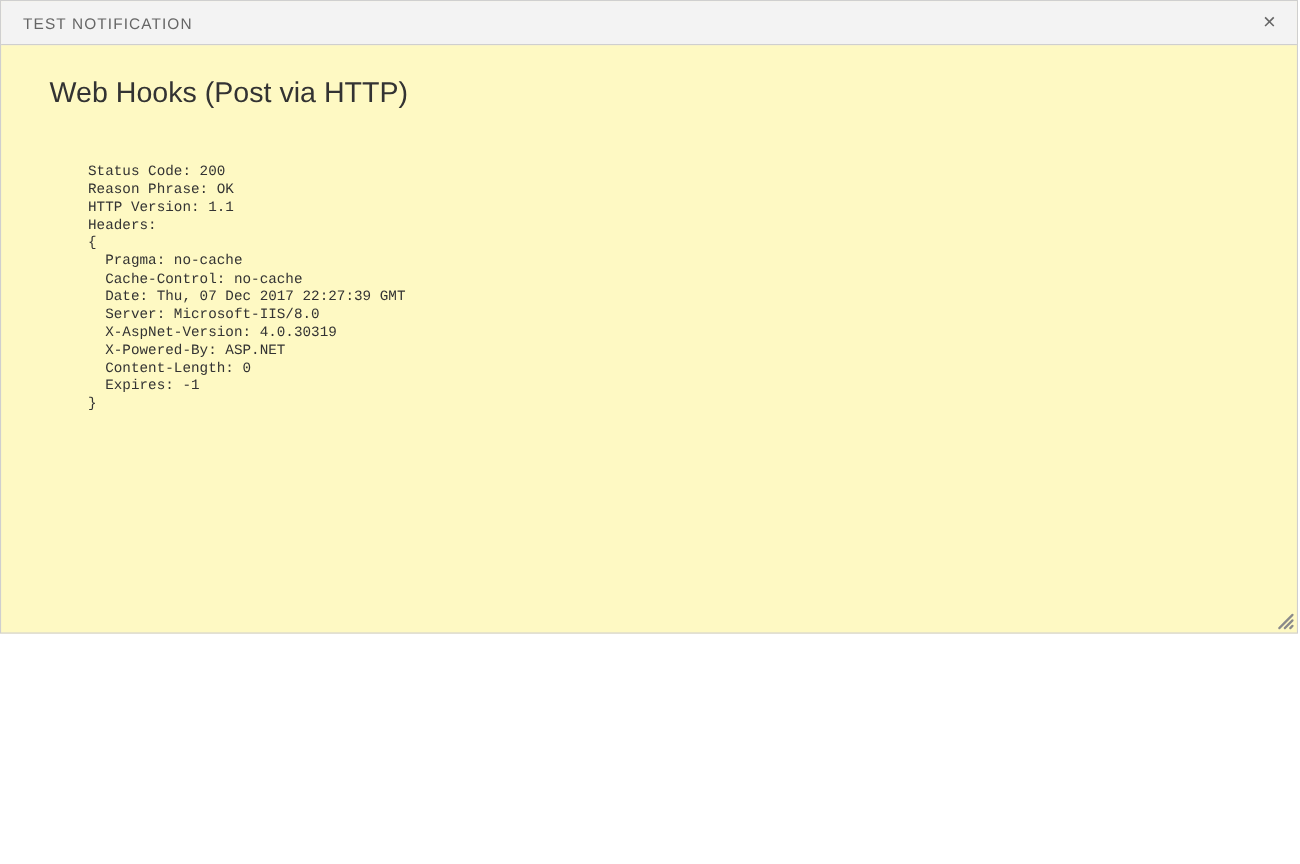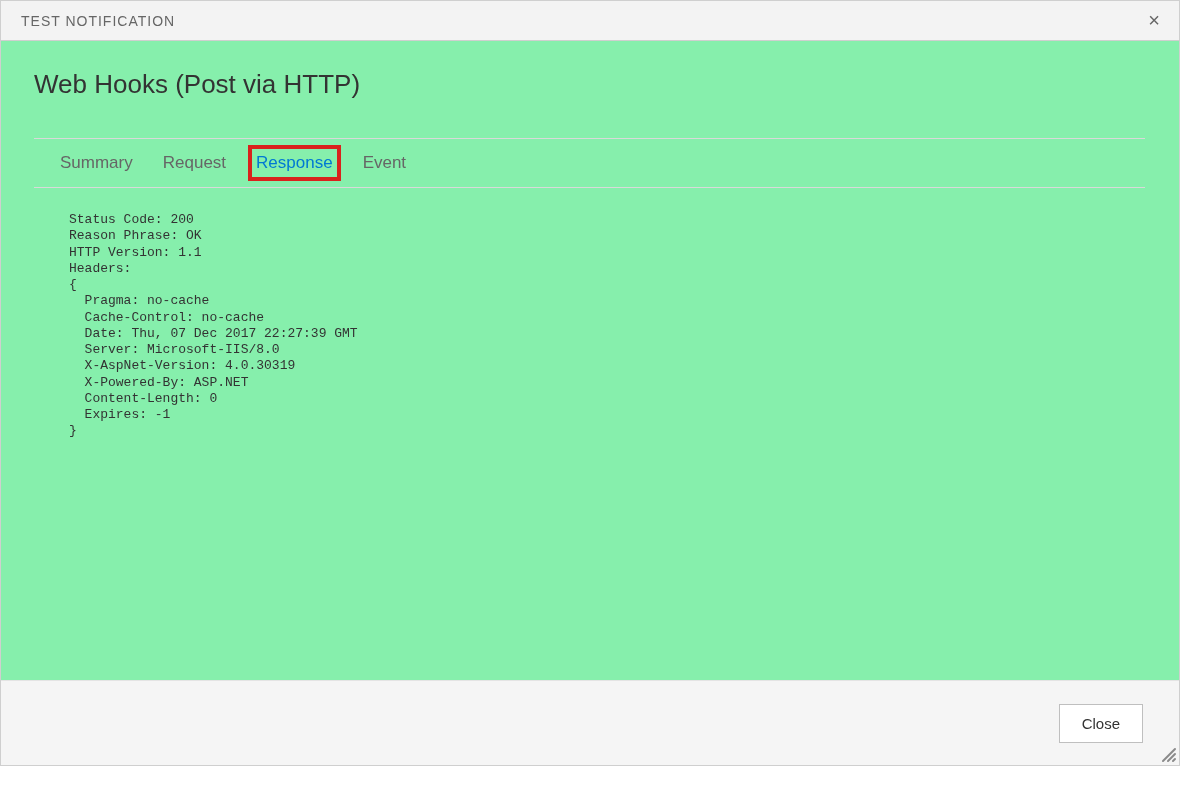--- a/index.html
+++ b/index.html
@@ -9,24 +9,24 @@
     height: 785px;
     font-family: "Segoe UI", Arial, sans-serif;
     background: #fff;
     color: #333;
     overflow: hidden;
   }
 
   .dialog {
     position: relative;
     width: 1180px;
-    height: 766px;
+    height: 576px;
     border: 1px solid #cfcfcf;
     box-sizing: border-box;
-    background: #86efac;
+    background: #fef9c3;
   }
 
   .titlebar {
     height: 40px;
     background: #f3f3f3;
     border-bottom: 1px solid #cfcfcf;
     display: flex;
     align-items: center;
     padding: 0 10px 0 20px;
     box-sizing: border-box;
@@ -42,21 +42,21 @@
     color: #666;
     width: 30px;
     height: 30px;
     display: flex;
     align-items: center;
     justify-content: center;
     cursor: pointer;
   }
 
   .content {
-    padding: 25px 34px 0 33px;
+    padding: 25px 34px 0 44px;
     box-sizing: border-box;
     height: calc(100% - 40px - 85px);
     overflow: hidden;
   }
 
   .page-heading {
     font-size: 26px;
     font-weight: 300;
     color: #333;
     margin: 3px 0 38px 0;
@@ -134,48 +134,37 @@
 <div class="dialog">
 
   <div class="titlebar">
     <span class="title">TEST NOTIFICATION</span>
     <span class="close-x">×</span>
   </div>
 
   <div class="content">
     <div class="page-heading">Web Hooks (Post via HTTP)</div>
 
-    <div class="tabs-wrap">
-      <div class="tabs">
-        <span class="tab">Summary</span>
-        <span class="tab">Request</span>
-        <span class="tab active highlighted">Response</span>
-        <span class="tab">Event</span>
-      </div>
-    </div>
 
     <div class="response-body">Status Code: 200
 Reason Phrase: OK
 HTTP Version: 1.1
 Headers:
 {
   Pragma: no-cache
   Cache-Control: no-cache
   Date: Thu, 07 Dec 2017 22:27:39 GMT
   Server: Microsoft-IIS/8.0
   X-AspNet-Version: 4.0.30319
   X-Powered-By: ASP.NET
   Content-Length: 0
   Expires: -1
 }</div>
   </div>
 
-  <div class="footer">
-    <button class="close-btn">Close</button>
-  </div>
 
   <div class="resize-grip">
     <svg width="18" height="18" viewBox="0 0 18 18">
       <g stroke="#8a8a8a" stroke-width="2" stroke-linecap="round">
         <line x1="4" y1="16" x2="16" y2="4"></line>
         <line x1="9" y1="16" x2="16" y2="9"></line>
         <line x1="14" y1="16" x2="16" y2="14"></line>
       </g>
     </svg>
   </div>

